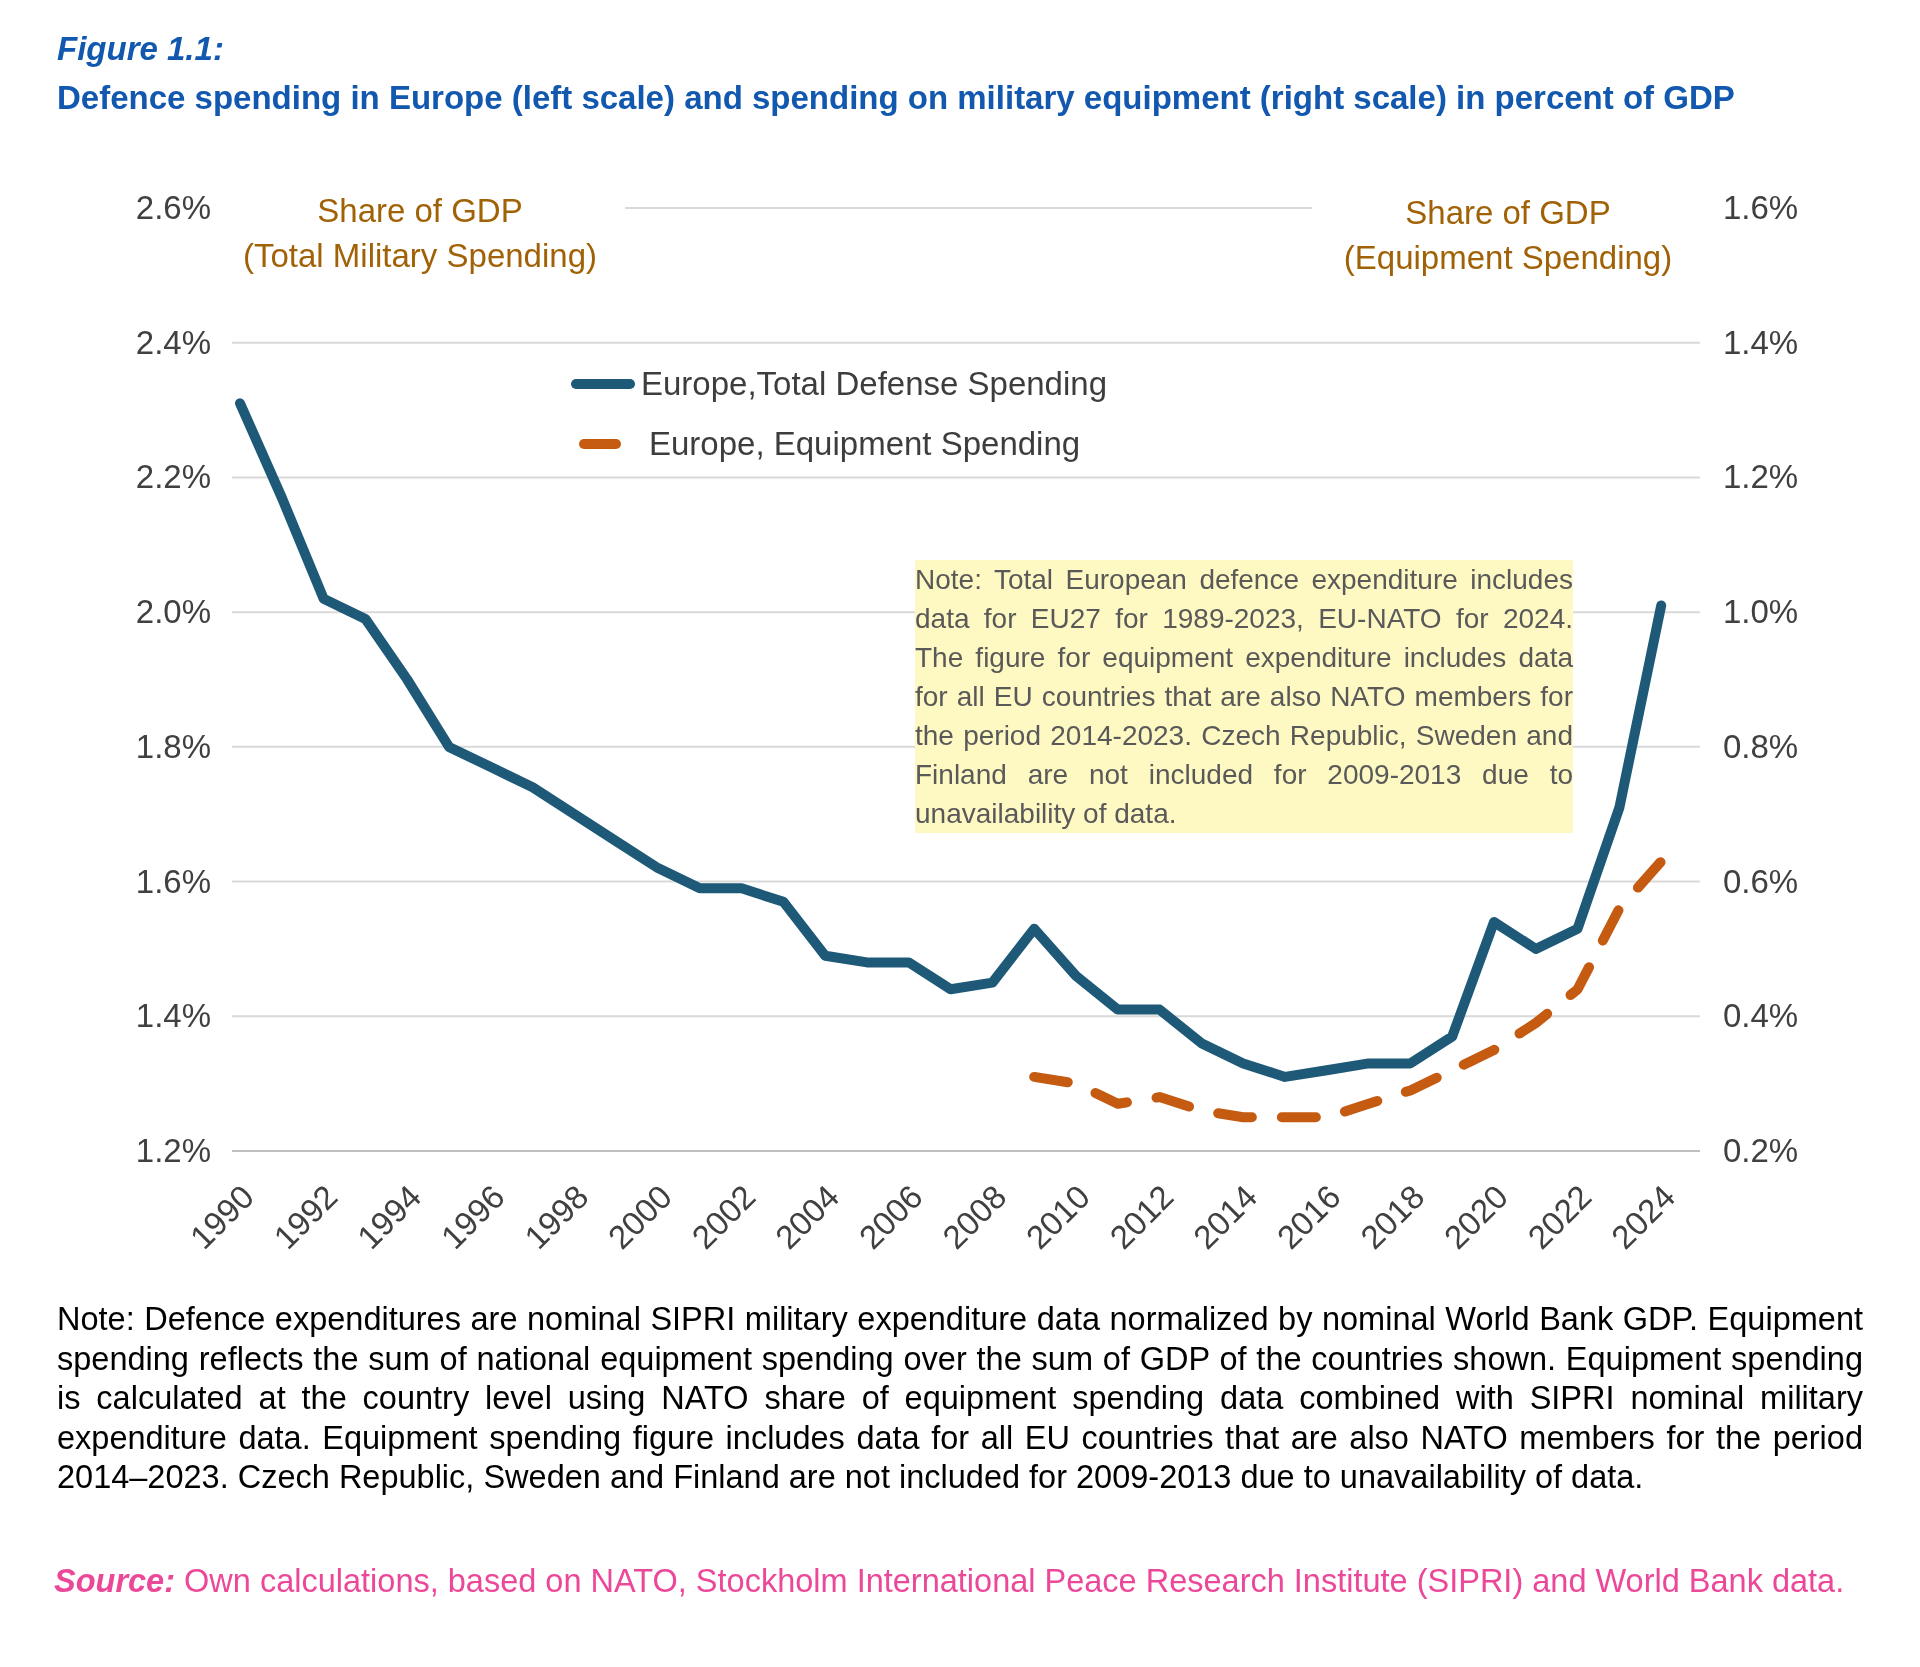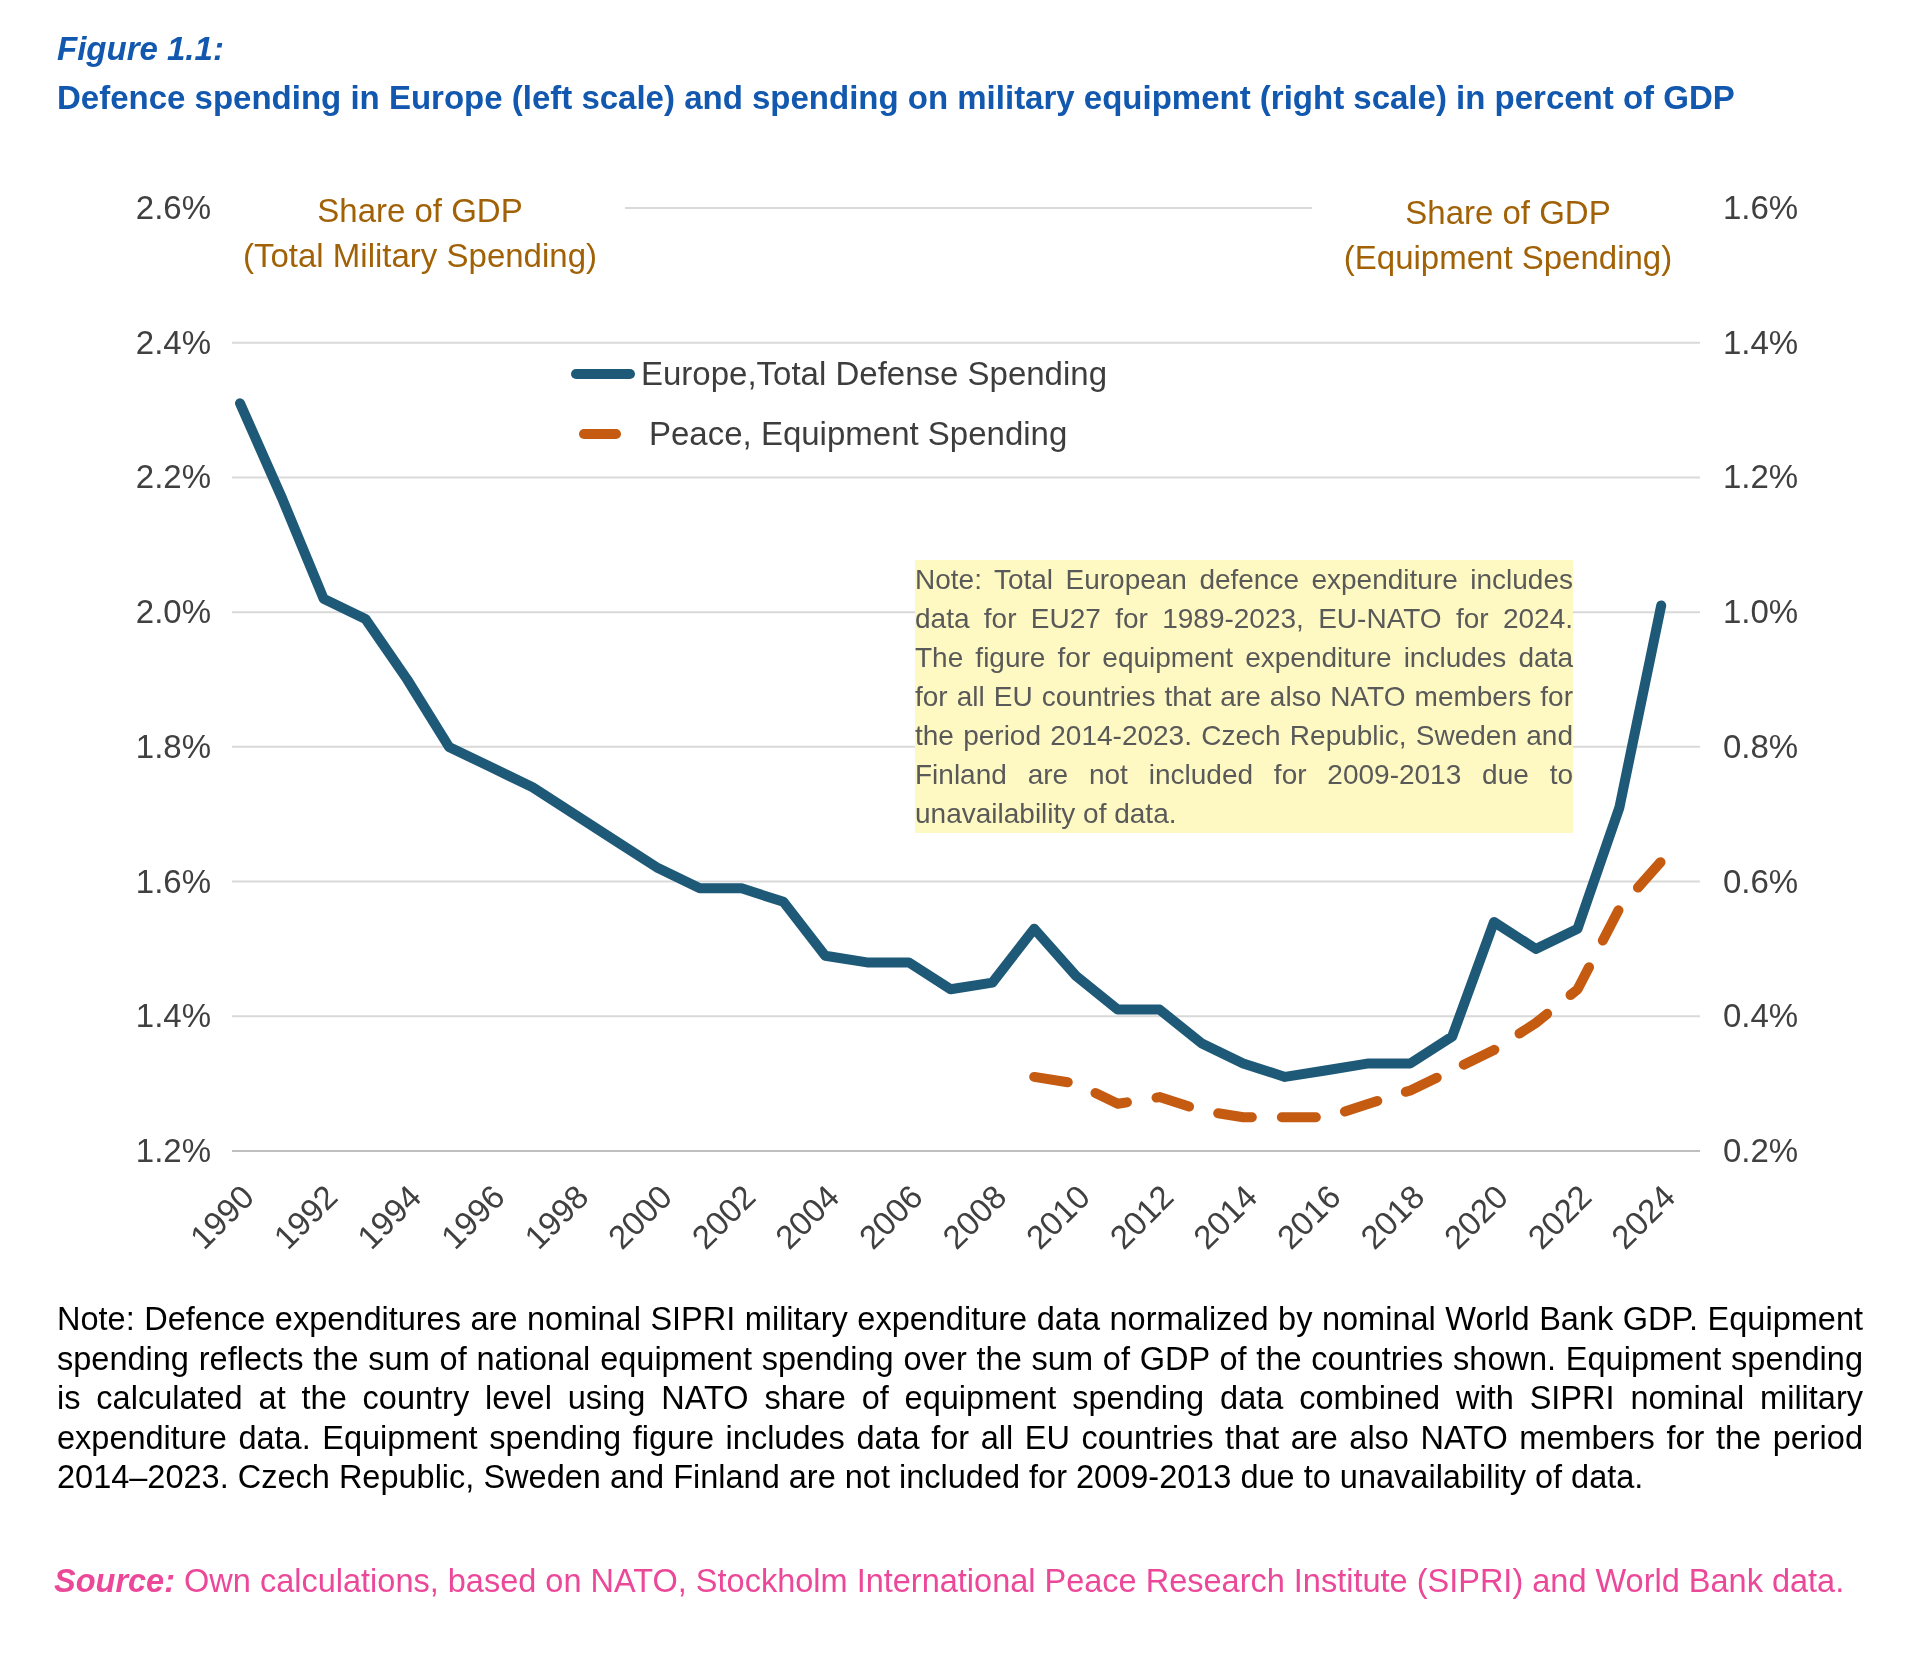--- a/index.html
+++ b/index.html
@@ -16,21 +16,21 @@
     font-size:33px;font-weight:bold;color:#1158AE;line-height:43px;
   }
   #chart-svg{position:absolute;left:0;top:150px;}
   #chart-svg text{font-family:"Liberation Sans", sans-serif;font-size:33px;fill:#404040;}
   .axis-header{
     position:absolute;background:#ffffff;text-align:center;
     font-size:33px;color:#a16207;line-height:45px;
   }
   #hdr-left{left:215px;top:188px;width:410px;}
   #hdr-right{left:1312px;top:190px;width:392px;}
-  .legend{position:absolute;left:571px;top:344px;}
+  .legend{position:absolute;left:571px;top:354px;}
   .legend-item{display:flex;align-items:center;height:60px;}
   .swatch{height:10px;border-radius:5px;flex:none;}
   .swatch-total{width:64px;margin-right:6px;}
   .swatch-equip{width:42px;margin-left:8px;margin-right:28px;}
   .legend-label{font-size:33px;color:#3d3d3d;white-space:nowrap;}
   .chart-note{
     position:absolute;left:915px;top:560px;width:658px;background:#fef9c3;
     font-size:28px;line-height:39px;color:#595959;text-align:justify;
   }
   .bottom-note{
@@ -108,21 +108,21 @@
     <div>(Equipment Spending)</div>
   </div>
 
   <div class="legend">
     <div class="legend-item">
       <span class="swatch swatch-total" style="background: rgb(30, 90, 120);"></span>
       <span class="legend-label">Europe,Total Defense Spending</span>
     </div>
     <div class="legend-item">
       <span class="swatch swatch-equip" style="background: rgb(197, 90, 17);"></span>
-      <span class="legend-label">Peace, Equipment Spending</span>
+      <span class="legend-label">Europe, Equipment Spending</span>
     </div>
   </div>
 
   <div class="chart-note">Note: Total European defence expenditure includes data for EU27 for 1989-2023, EU-NATO for 2024. The figure for equipment expenditure includes data for all EU countries that are also NATO members for the period 2014-2023. Czech Republic, Sweden and Finland are not included for 2009-2013 due to unavailability of data.</div>
 
   <div class="bottom-note">Note: Defence expenditures are nominal SIPRI military expenditure data normalized by nominal World Bank GDP. Equipment spending reflects the sum of national equipment spending over the sum of GDP of the countries shown. Equipment spending is calculated at the country level using NATO share of equipment spending data combined with SIPRI nominal military expenditure data. Equipment spending figure includes data for all EU countries that are also NATO members for the period 2014–2023. Czech Republic, Sweden and Finland are not included for 2009-2013 due to unavailability of data.</div>
 
   <div class="source">
     <span class="source-label">Source:</span><span> Own calculations, based on NATO, Stockholm International Peace Research Institute (SIPRI) and World Bank data.</span>
   </div>

